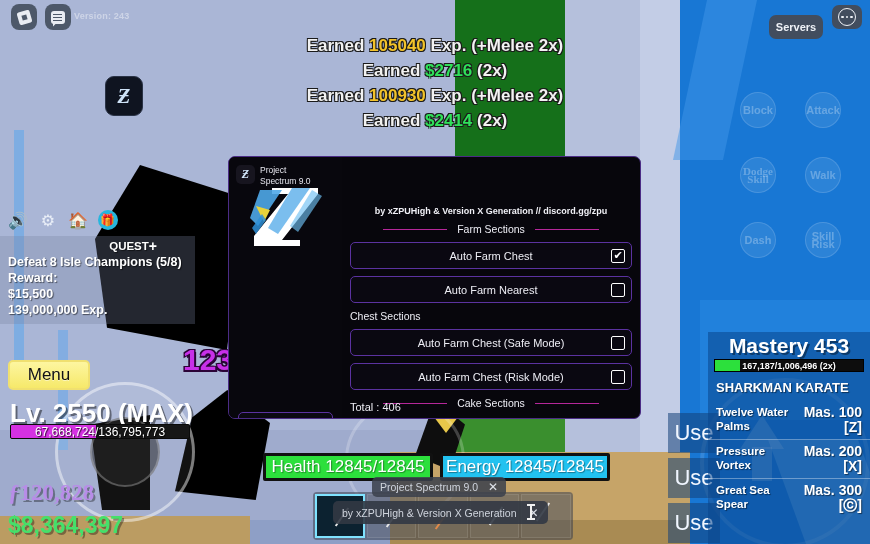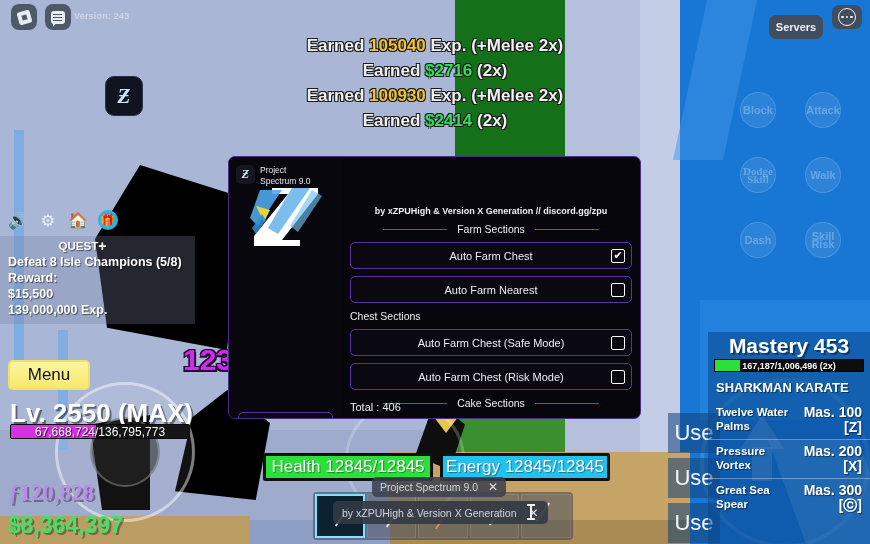--- a/index.html
+++ b/index.html
@@ -113,21 +113,21 @@
   .amt-exp { color:#f3c32a; }
 
   
   #hud-icons { position:absolute; left:8px; top:210px; display:flex; gap:10px; align-items:center; }
   .hud-ico { width:20px; height:20px; display:flex; align-items:center; justify-content:center; color:#e9eef7; font-size:16px; }
   .hud-ico.gift { background:#26b6de; border-radius:50%; color:#fff; font-size:12px; }
   #quest-panel {
     position:absolute; left:0; top:236px; width:195px; padding:2px 8px 6px 8px;
     background:rgba(120,130,160,.30);
   }
-  .quest-head { display:flex; justify-content:center; align-items:center; }
+  .quest-head { display:flex; justify-content:flex-end; align-items:center; }
   .qtxt {
     font-size:11.5px; font-weight:bold; color:#fff; line-height:16px;
     text-shadow:1px 1px 1px rgba(0,0,0,.55);
   }
   .qtxt.big { font-size:12.5px; }
   #quest-plus { color:#fff; font-size:14px; font-weight:bold; margin-right:30px; }
 
   
   #menu-button {
     position:absolute; left:8px; top:360px; width:82px; height:30px;

